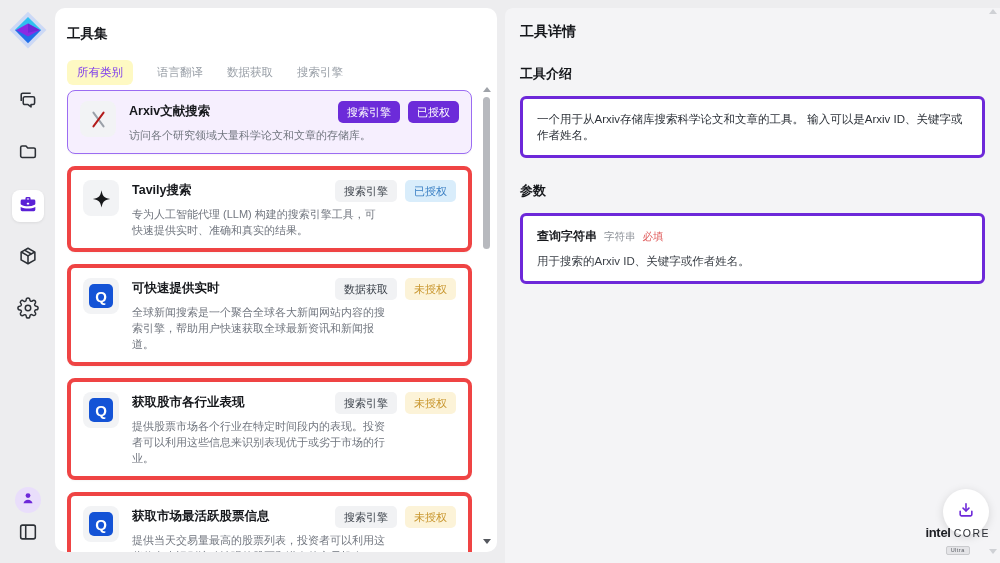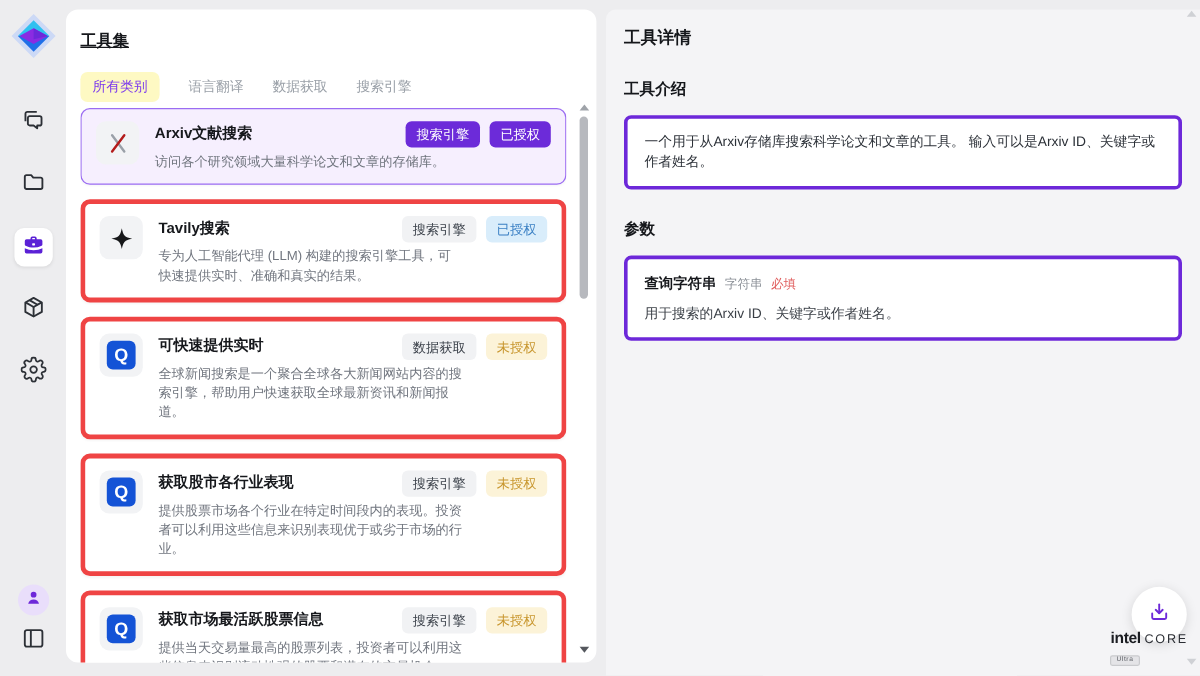--- a/index.html
+++ b/index.html
@@ -12,21 +12,21 @@
   .nav { position:absolute; top:86px; left:0; width:55px; display:flex; flex-direction:column; align-items:center; gap:20px; }
   .nav-item { width:32px; height:32px; display:flex; align-items:center; justify-content:center; border-radius:8px; cursor:pointer; }
   .nav-item svg { width:22px; height:22px; }
   .nav-item.active { background:#ffffff; box-shadow:0 1px 3px rgba(0,0,0,.08); }
   .nav-bottom { position:absolute; bottom:16px; left:0; width:55px; display:flex; flex-direction:column; align-items:center; gap:8px; }
   .user-chip { width:26px; height:26px; border-radius:50%; background:#e9defb; display:flex; align-items:center; justify-content:center; }
   .user-chip svg { width:16px; height:16px; }
 
   
   .main { position:absolute; left:55px; top:8px; width:442px; height:544px; background:#ffffff; border-radius:10px; }
-  .main-title { margin:17px 0 0 12px; font-size:13.5px; font-weight:bold; color:#16181c;text-decoration:underline; }
+  .main-title { margin:17px 0 0 12px; font-size:13.5px; font-weight:bold; color:#16181c; }
   .tabs { margin:17px 0 0 12px; display:flex; align-items:center; gap:24px; }
   .tab { font-size:11.5px; color:#9aa0a8; cursor:pointer; padding:5px 0; white-space:nowrap; }
   .tab.active { background:#fef9c3; color:#7c3aed; padding:5px 10px; border-radius:6px; }
 
   .tool-list { position:absolute; left:12px; right:25px; top:82px; bottom:0; overflow:hidden;
     display:flex; flex-direction:column; gap:12px; }
   .card { background:#fff; border:4px solid #ef4444; border-radius:8px; box-shadow:0 1px 2px rgba(0,0,0,.04);
     padding:10px 12px; display:flex; gap:13px; flex:none; cursor:pointer; }
   .card.selected { background:#f6effe; border:1.5px solid #9b6cf2; }
   .tool-icon { width:36px; height:36px; border-radius:8px; background:#f2f3f5; display:flex; align-items:center; justify-content:center; flex:none; }
@@ -62,21 +62,21 @@
   .param-head { display:flex; align-items:baseline; gap:7px; }
   .param-name { font-size:12px; font-weight:bold; color:#15171b; }
   .param-type { font-size:10.5px; color:#8b9097; }
   .param-required { font-size:10.5px; color:#e05d5d; }
   .param-desc { margin-top:9px; font-size:11.5px; color:#3a3f46; }
 
   
   .fab { position:absolute; right:11px; bottom:28px; width:46px; height:46px; border-radius:50%;
     background:#ffffff; box-shadow:0 2px 10px rgba(0,0,0,.13); display:flex; align-items:center; justify-content:center; cursor:pointer; }
   .fab svg { width:20px; height:20px; }
-  .brand { position:absolute; right:10px; bottom:8px; text-align:left; line-height:1; }
+  .brand { position:absolute; right:10px; bottom:8px; text-align:center; line-height:1; }
   .brand-row { display:flex; align-items:baseline; gap:3px; justify-content:flex-end; }
   .brand-intel { font-size:13px; font-weight:bold; color:#1b1d22; letter-spacing:-.3px; }
   .brand-core { font-size:10.5px; color:#2a2d33; letter-spacing:1.5px; }
   .brand-ultra { display:inline-block; margin-top:2px; font-size:5.5px; color:#55585e; background:#e4e4e7;
     border:1px solid #c9cacd; border-radius:2px; padding:1px 4px; letter-spacing:.5px; }
 
   
   .page-sb-arrow { position:absolute; right:3px; width:0; height:0;
     border-left:4px solid transparent; border-right:4px solid transparent; }
   .page-sb-arrow.up { top:9px; border-bottom:5px solid #cfd1d5; }

